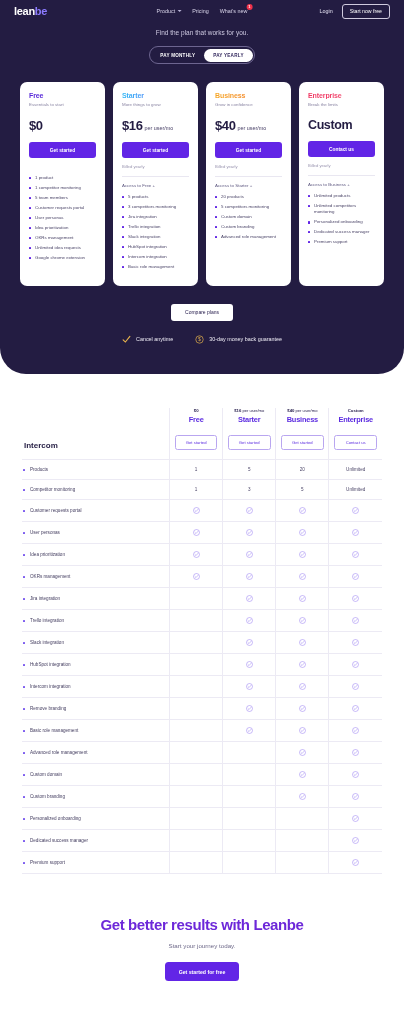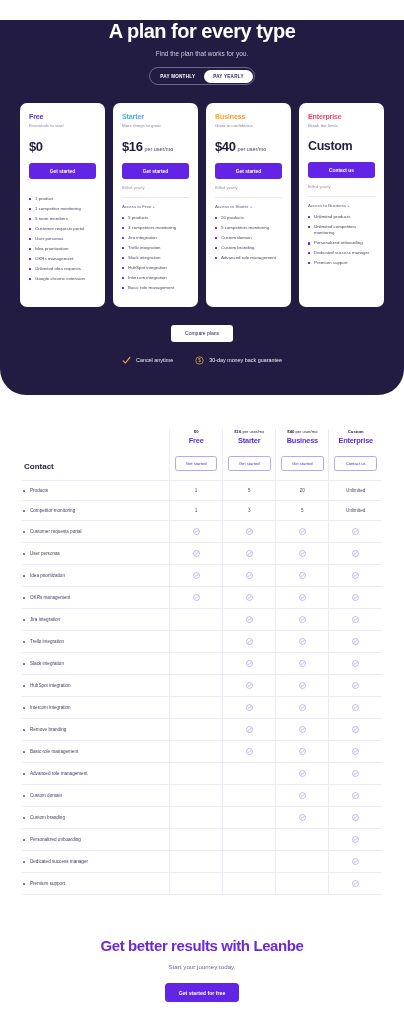--- a/index.html
+++ b/index.html
@@ -389,22 +389,43 @@
     font-weight: 700;
     padding: 6.5px 14px;
     cursor: pointer;
   }
 </style>
 </head>
 <body>
 
 <div class="hero">
 
-
-  <h1 class="hero-title">A plan for every type</h1>
+  <div class="nav">
+    <div class="logo"><span>lean</span><span class="accent">be</span></div>
+
+    <div class="nav-center">
+      <a class="nav-link" href="#">
+        <span>Product</span>
+        <i class="caret"></i>
+      </a>
+      <a class="nav-link" href="#">
+        <span>Pricing</span>
+      </a>
+      <a class="nav-link whats-new" href="#">
+        <span>What's new</span>
+        <span class="badge-dot">1</span>
+      </a>
+    </div>
+
+    <div class="nav-right">
+      <a class="login-link" href="#">Login</a>
+      <button class="btn-outline-white">Start now free</button>
+    </div>
+  </div>
+
   <p class="hero-sub">Find the plan that works for you.</p>
 
   <div class="toggle-wrap">
     <div class="toggle">
       <button class="toggle-opt">PAY MONTHLY</button>
       <button class="toggle-opt active">PAY YEARLY</button>
     </div>
   </div>
 
   <div class="cards">
@@ -525,21 +546,21 @@
     <colgroup>
       <col class="col-feature">
         <col class="col-plan">
         <col class="col-plan">
         <col class="col-plan">
         <col class="col-plan">
     </colgroup>
     <thead>
       <tr>
         <th class="col-feature">
-          <div class="features-title">Contact</div>
+          <div class="features-title">Intercom</div>
         </th>
         <th>
           <div class="th-price">
             <b>$0</b>
             <span></span>
           </div>
           <div class="th-plan">Free</div>
           <button class="btn-ghost">Get started</button>
         </th>
         <th>

